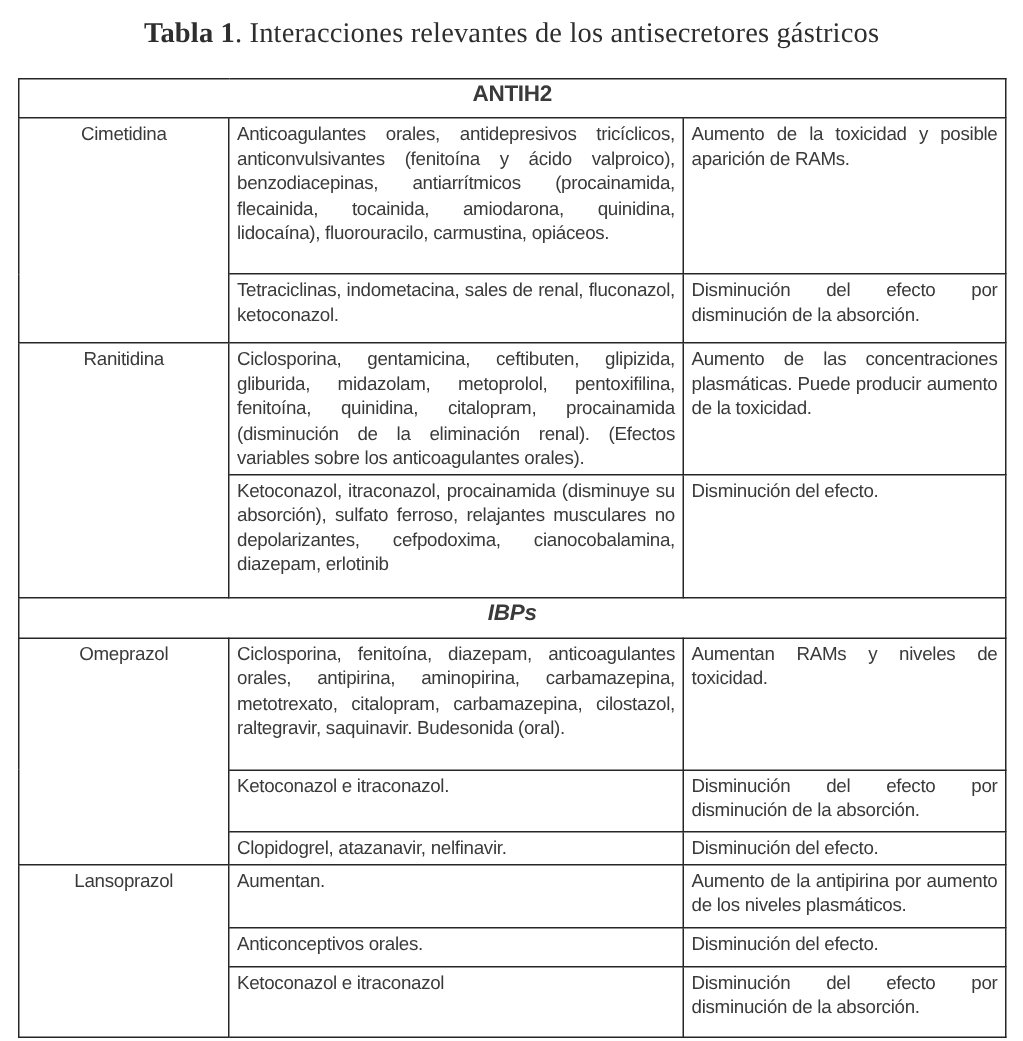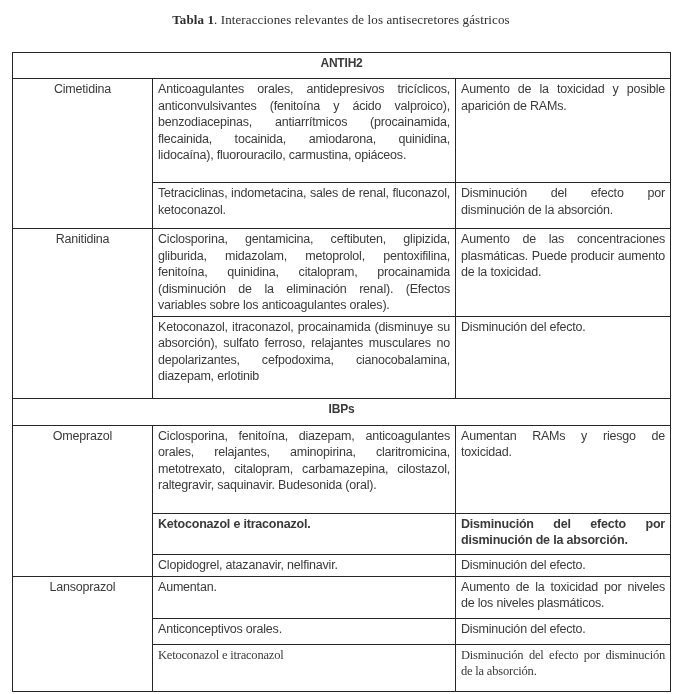--- a/index.html
+++ b/index.html
@@ -12,21 +12,21 @@
   .page {
     position: relative;
     width: 682px; height: 694px;
     background: #ffffff;
   }
   .table-title {
     position: absolute;
     top: 12px; left: 0; right: 0;
     text-align: center;
     font-family: "Liberation Serif", serif;
-    font-size: 13px;
+    font-size: 19px;
     color: #2e2e2e;
     letter-spacing: 0.1px;
   }
   .table-title .t-bold { font-weight: bold; }
   table.interactions {
     position: absolute;
     top: 52px; left: 12px;
     width: 658px;
     border-collapse: collapse;
     table-layout: fixed;
@@ -40,43 +40,43 @@
   table.interactions td {
     border: 1.5px solid #262626;
     vertical-align: top;
     padding: 2px 5px 2px 5px;
     line-height: 16.5px;
   }
   td.section-header {
     text-align: center;
     vertical-align: middle;
     font-weight: bold;
-    font-size: 12px;
+    font-size: 15px;
     padding: 4px 5px;
   }
   td.cell-drug {
     text-align: center;
     vertical-align: middle;
     padding: 2px 4px;
   }
   td.cell-int, td.cell-eff {
     text-align: justify;
     hyphens: auto;
   }
   
   tr.h26  { height: 26px; }
   tr.h104 { height: 104px; }
   tr.h46  { height: 46px; }
   tr.h82  { height: 82px; }
-  tr.h27  { height: 27px; }
+  tr.h27  { height: 27px; font-style: italic; }
   tr.h88  { height: 88px; margin-top: 48px; }
-  tr.h41  { height: 41px; font-weight: bold; }
+  tr.h41  { height: 41px; }
   tr.h22  { height: 22px; padding-left: 24px; }
   tr.h42  { height: 42px; }
-  tr.h47  { height: 47px; font-family: Liberation Serif, serif; }
+  tr.h47  { height: 47px; }
 </style>
 </head>
 <body>
 
 <div class="page">
 
   <div class="table-title">
     <span class="t-bold">Tabla 1</span><span>. Interacciones relevantes de los antisecretores gástricos</span>
   </div>
 
@@ -111,36 +111,36 @@
         <td class="cell-int">Ketoconazol, itraconazol, procainamida (disminuye su absorción), sulfato ferroso, relajantes musculares no depolarizantes, cefpodoxima, cianocobalamina, diazepam, erlotinib</td>
         <td class="cell-eff">Disminución del efecto.</td>
       </tr>
 
       <tr class="h27">
         <td class="section-header" colspan="3">IBPs</td>
       </tr>
 
       <tr class="h88">
         <td class="cell-drug" rowspan="3">Omeprazol</td>
-        <td class="cell-int">Ciclosporina, fenitoína, diazepam, anticoagulantes orales, relajantes, aminopirina, claritromicina, metotrexato, citalopram, carbamazepina, cilostazol, raltegravir, saquinavir. Budesonida (oral).</td>
-        <td class="cell-eff">Aumentan RAMs y riesgo de toxicidad.</td>
+        <td class="cell-int">Ciclosporina, fenitoína, diazepam, anticoagulantes orales, antipirina, aminopirina, carbamazepina, metotrexato, citalopram, carbamazepina, cilostazol, raltegravir, saquinavir. Budesonida (oral).</td>
+        <td class="cell-eff">Aumentan RAMs y niveles de toxicidad.</td>
       </tr>
       <tr class="h41">
         <td class="cell-int">Ketoconazol e itraconazol.</td>
         <td class="cell-eff">Disminución del efecto por disminución de la absorción.</td>
       </tr>
       <tr class="h22">
         <td class="cell-int">Clopidogrel, atazanavir, nelfinavir.</td>
         <td class="cell-eff">Disminución del efecto.</td>
       </tr>
 
       <tr class="h42">
         <td class="cell-drug" rowspan="3">Lansoprazol</td>
         <td class="cell-int">Aumentan.</td>
-        <td class="cell-eff">Aumento de la toxicidad por niveles de los niveles plasmáticos.</td>
+        <td class="cell-eff">Aumento de la antipirina por aumento de los niveles plasmáticos.</td>
       </tr>
       <tr class="h26">
         <td class="cell-int">Anticonceptivos orales.</td>
         <td class="cell-eff">Disminución del efecto.</td>
       </tr>
       <tr class="h47">
         <td class="cell-int">Ketoconazol e itraconazol</td>
         <td class="cell-eff">Disminución del efecto por disminución de la absorción.</td>
       </tr>
     </tbody>

